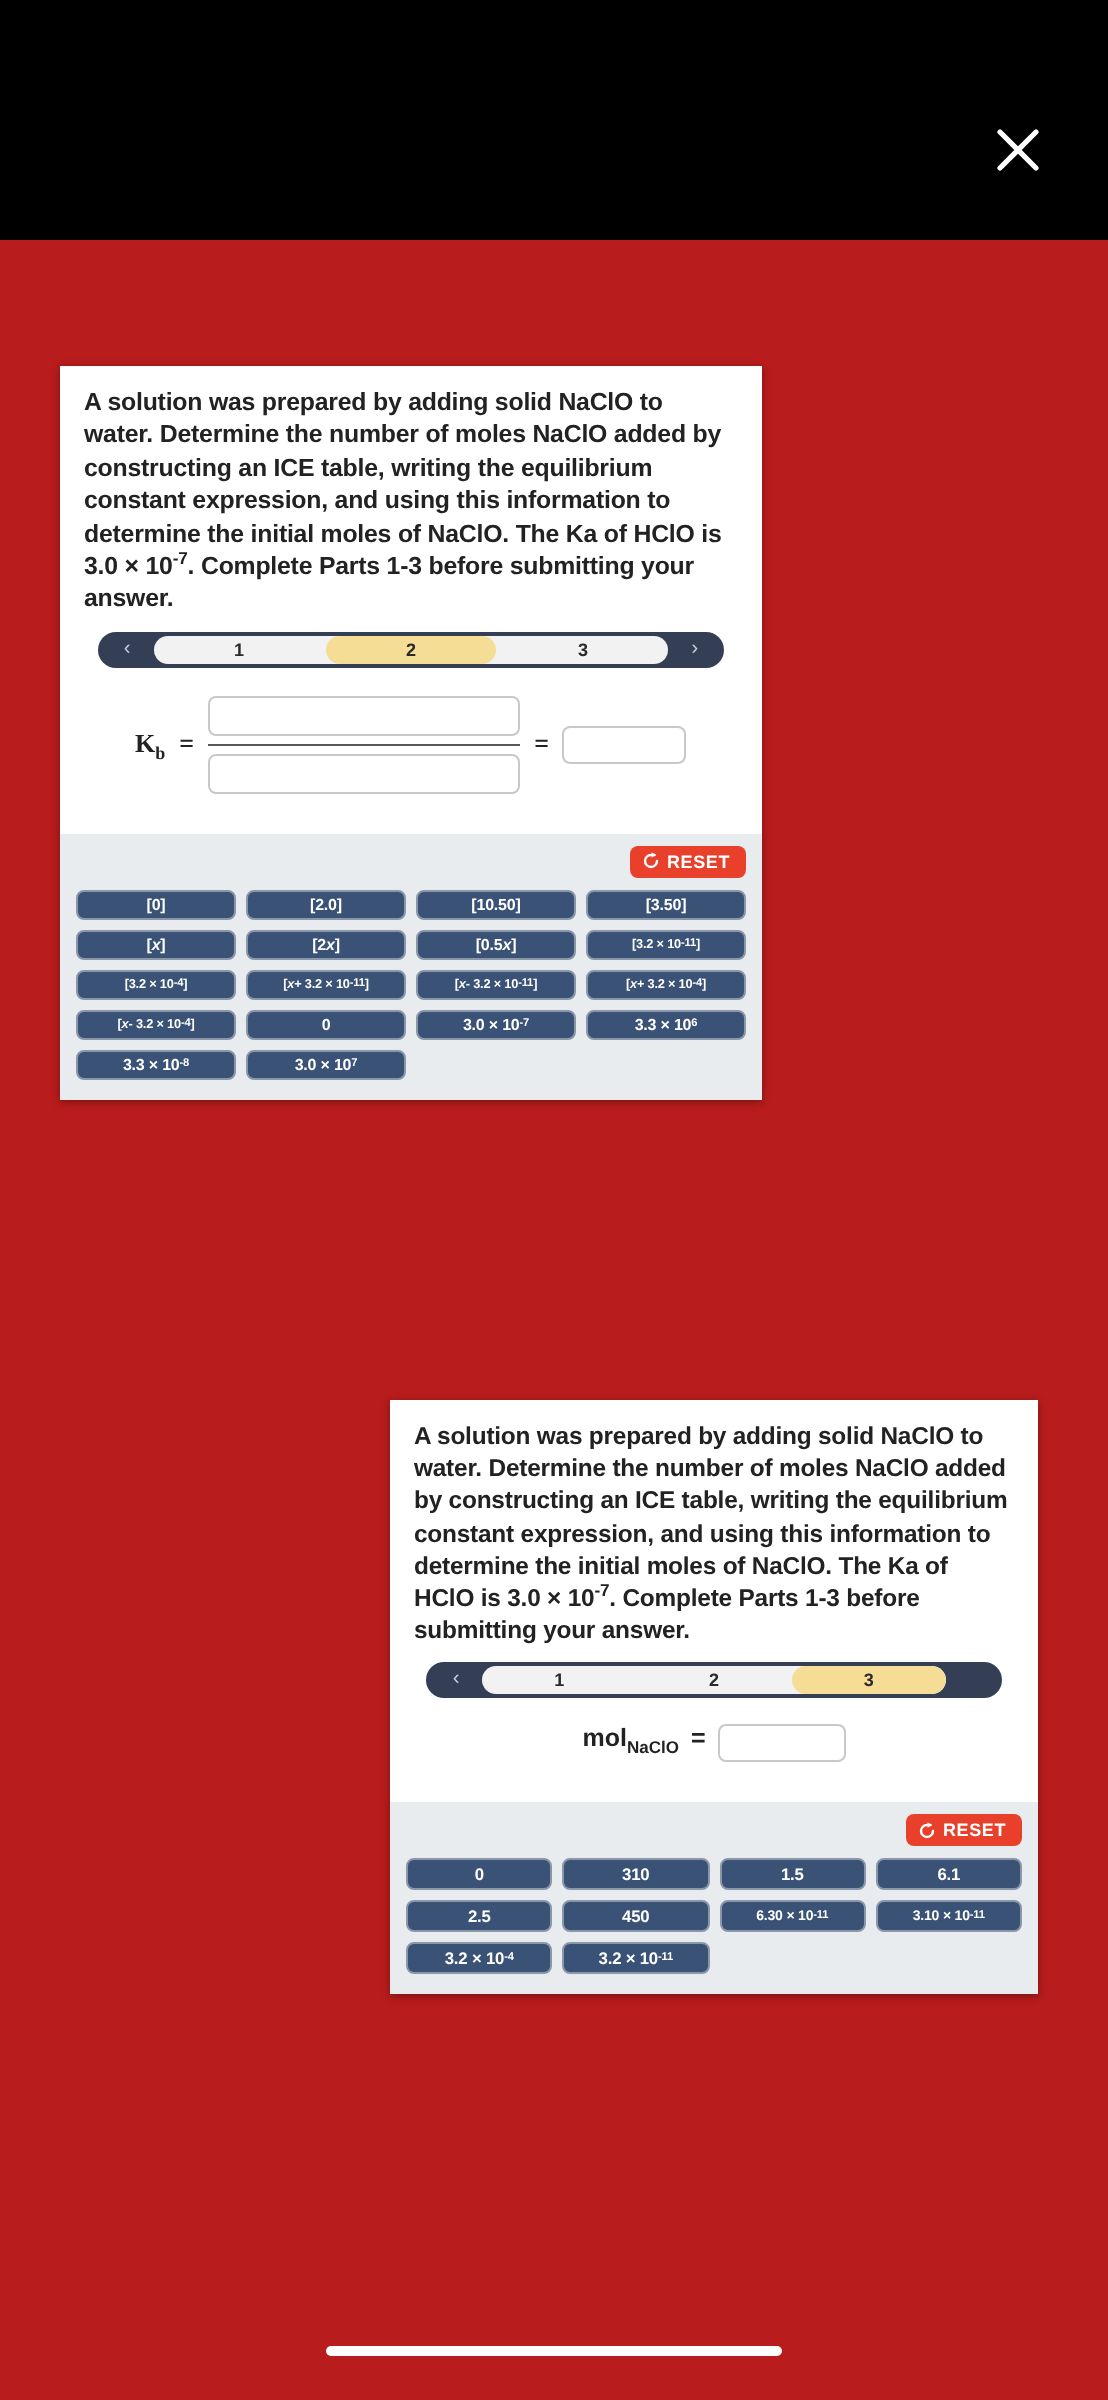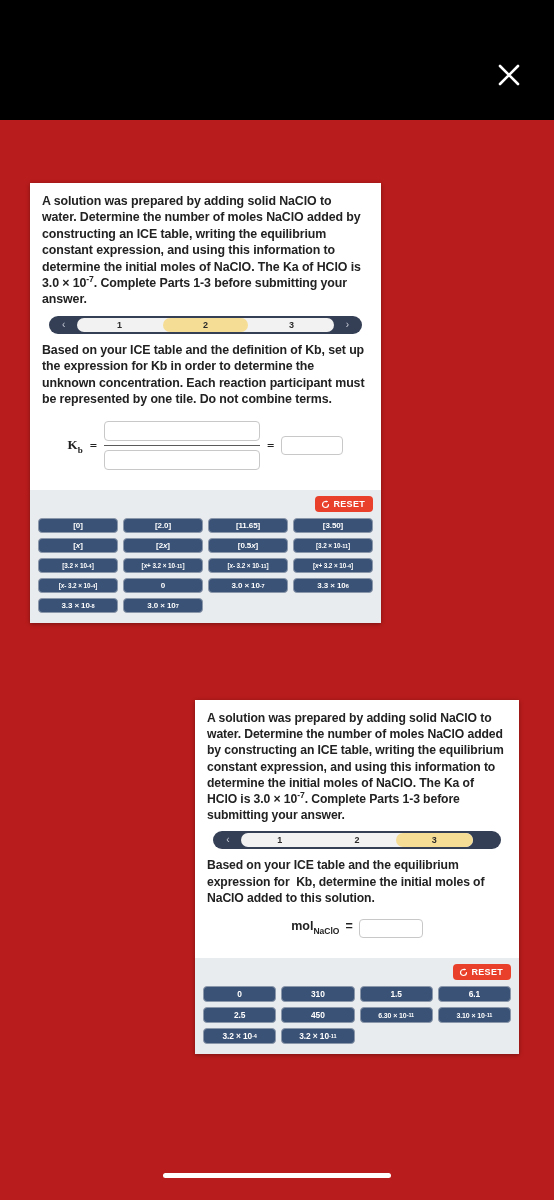--- a/index.html
+++ b/index.html
@@ -278,21 +278,20 @@
       <div class="pager">
         <div class="pager-arrow">‹</div>
         <div class="pager-track">
           <div class="pager-step">1</div>
           <div class="pager-step active">2</div>
           <div class="pager-step">3</div>
         </div>
         <div class="pager-arrow">›</div>
       </div>
 
-      <div class="prompt2">Based on your ICE table and the definition of Kb, set up the expression for Kb in order to determine the unknown concentration. Each reaction participant must be represented by one tile. Do not combine terms.</div>
 
       <div class="kb-row">
         <span class="kb-label">K<sub>b</sub></span>
         <span class="kb-eq">=</span>
         <span class="kb-frac">
           <span class="drop-slot"></span>
           <span class="frac-bar"></span>
           <span class="drop-slot"></span>
         </span>
         <span class="kb-eq">=</span>
@@ -308,21 +307,21 @@
               <path d="M10 6 A4 4 0 1 1 6 2 L8.4 2" stroke="#ffffff" stroke-width="1.6" fill="none" stroke-linecap="round"></path>
               <path d="M6.4 0.2 L8.9 2 L6.4 3.8 Z" fill="#ffffff"></path>
             </svg>
           </span>
           <span>RESET</span>
         </button>
       </div>
       <div class="tile-grid" id="bank-back">
           <div class="tile">[0]</div>
           <div class="tile">[2.0]</div>
-          <div class="tile">[11.65]</div>
+          <div class="tile">[10.50]</div>
           <div class="tile">[3.50]</div>
           <div class="tile">[<i>x</i>]</div>
           <div class="tile">[2<i>x</i>]</div>
           <div class="tile">[0.5<i>x</i>]</div>
           <div class="tile sm">[3.2 × 10<span class="sup">-11</span>]</div>
           <div class="tile sm">[3.2 × 10<span class="sup">-4</span>]</div>
           <div class="tile sm">[<i>x</i> + 3.2 × 10<span class="sup">-11</span>]</div>
           <div class="tile sm">[<i>x</i> - 3.2 × 10<span class="sup">-11</span>]</div>
           <div class="tile sm">[<i>x</i> + 3.2 × 10<span class="sup">-4</span>]</div>
           <div class="tile sm">[<i>x</i> - 3.2 × 10<span class="sup">-4</span>]</div>
@@ -344,21 +343,20 @@
       <div class="pager">
         <div class="pager-arrow">‹</div>
         <div class="pager-track">
           <div class="pager-step">1</div>
           <div class="pager-step">2</div>
           <div class="pager-step active">3</div>
         </div>
         <div class="pager-arrow"></div>
       </div>
 
-      <div class="prompt2">Based on your ICE table and the equilibrium expression for&nbsp; Kb, determine the initial moles of NaClO added to this solution.</div>
 
       <div class="mol-row">
         <span class="mol-label"><span>mol</span><sub>NaClO</sub></span>
         <span class="mol-eq">=</span>
         <span class="mol-input"></span>
       </div>
     </div>
 
     <div class="bank">
       <div class="bank-head">

